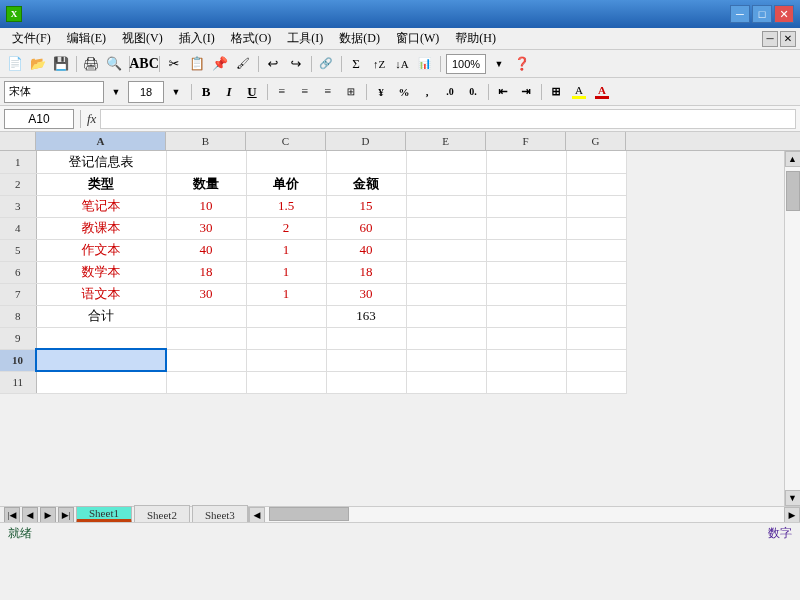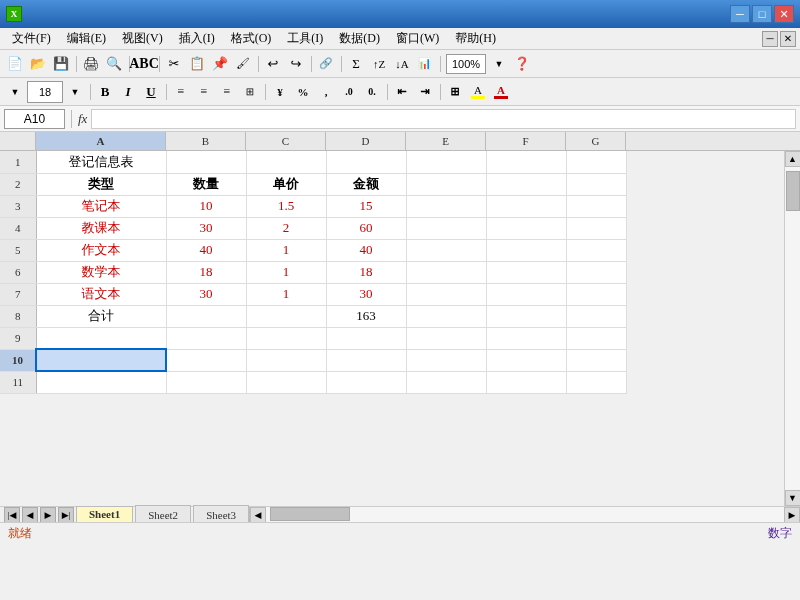--- a/index.html
+++ b/index.html
@@ -47,21 +47,21 @@
     .font-size { width: 36px; height: 22px; border: 1px solid #999; background: white; padding: 0 2px; font-size: 11px; text-align: center; }
     .fmt-btn { width: 22px; height: 22px; border: 1px solid transparent; background: transparent; display: flex; align-items: center; justify-content: center; font-size: 13px; cursor: pointer; font-weight: bold; }
     .align-btn { width: 22px; height: 22px; border: 1px solid transparent; background: transparent; display: flex; align-items: center; justify-content: center; cursor: pointer; }
     .color-btn { width: 22px; height: 22px; position: relative; border: 1px solid transparent; background: transparent; cursor: pointer; display: flex; flex-direction: column; align-items: center; justify-content: center; }
 
     
     #formula-bar {
       background: #f5f5f5; height: 26px; display: flex; align-items: center;
       border-bottom: 1px solid #ccc; padding: 0 4px; gap: 4px;
     }
-    #cell-ref { width: 61px; height: 20px; border: 1px solid #999; text-align: center; font-size: 12px; background: white; padding: 0 16px; }
+    #cell-ref { width: 70px; height: 20px; border: 1px solid #999; text-align: center; font-size: 12px; background: white; padding: 0 16px; }
     #formula-sep { width: 1px; height: 18px; background: #bbb; margin: 0 2px; }
     #fx-label { font-size: 13px; color: #333; font-style: italic; font-family: serif; }
     #formula-input { flex: 1; height: 20px; border: 1px solid #ccc; font-size: 12px; background: white; padding: 0 4px; }
 
     
     #sheet-container { display: flex; flex-direction: column; height: 390px; overflow: hidden; position: relative; }
     #sheet-scroll { display: flex; flex: 1; overflow: hidden; }
 
     
     #col-headers { display: flex; background: #e8e8e8; border-bottom: 1px solid #bbb; }
@@ -107,28 +107,28 @@
     .scroll-thumb { width: 14px; height: 40px; background: #c0c0c0; border: 1px solid #aaa; margin: 0 auto; margin-top: 4px; cursor: pointer; }
     .h-scroll-btn { width: 16px; height: 16px; background: #ddd; border: 1px solid #bbb; display: flex; align-items: center; justify-content: center; font-size: 9px; cursor: pointer; }
     .h-scroll-track { flex: 1; height: 100%; background: #f5f5f5; }
     .h-scroll-thumb { height: 14px; width: 80px; background: #c0c0c0; border: 1px solid #aaa; margin: auto 0; margin-left: 4px; cursor: pointer; }
     .tab-nav-btn { width: 16px; height: 16px; background: #ccc; border: 1px solid #aaa; display: flex; align-items: center; justify-content: center; font-size: 9px; cursor: pointer; }
     .sheet-tab {
       height: 19px; padding: 0 12px; background: #e8e8e8; border: 1px solid #bbb;
       border-bottom: none; font-size: 11px; display: flex; align-items: center;
       cursor: pointer; color: #333;
     }
-    .sheet-tab.active { background: #fef9c3; font-weight: bold; border-bottom: 3px solid #c2410c; margin-bottom: -1px; }
+    .sheet-tab.active { background: #5eead4; font-weight: normal; border-bottom: 6px solid #c2410c; margin-bottom: -1px; }
 
     
     #status-bar {
       height: 22px; background: #f0f0f0; border-top: 1px solid #ccc;
       display: flex; align-items: center; padding: 0 8px; justify-content: space-between;
     }
-    #status-left { font-size: 12px; color: #c2410c; }
+    #status-left { font-size: 12px; color: #14532d; }
     #status-right { font-size: 12px; color: #4c1d95; }
   </style>
 </head>
 <body>
 
 <div id="title-bar">
   <div id="title-bar-left">
     <div id="title-bar-icon">X</div>
   </div>
   <div id="title-bar-controls">
@@ -180,20 +180,21 @@
   <div class="tb-btn" style="font-size:11px;">📊</div>
   <div class="tb-separator"></div>
   <div class="zoom-area">
     <input class="zoom-input" type="text" value="100%" style="">
     <div class="tb-btn" style="font-size:9px;">▼</div>
   </div>
   <div class="tb-btn" style="font-size:13px;">❓</div>
 </div>
 
 <div id="toolbar2">
+  <input class="font-name" type="text" value="宋体" style="">
   <div class="tb-btn" style="font-size:9px;">▼</div>
   <input class="font-size" type="text" value="18" style="">
   <div class="tb-btn" style="font-size:9px;">▼</div>
   <div class="tb-separator"></div>
   <div class="fmt-btn" style="font-weight:bold; font-family:serif;">B</div>
   <div class="fmt-btn" style="font-style:italic; font-family:serif;">I</div>
   <div class="fmt-btn" style="text-decoration:underline; font-family:serif;">U</div>
   <div class="tb-separator"></div>
   <div class="align-btn">≡</div>
   <div class="align-btn">≡</div>

